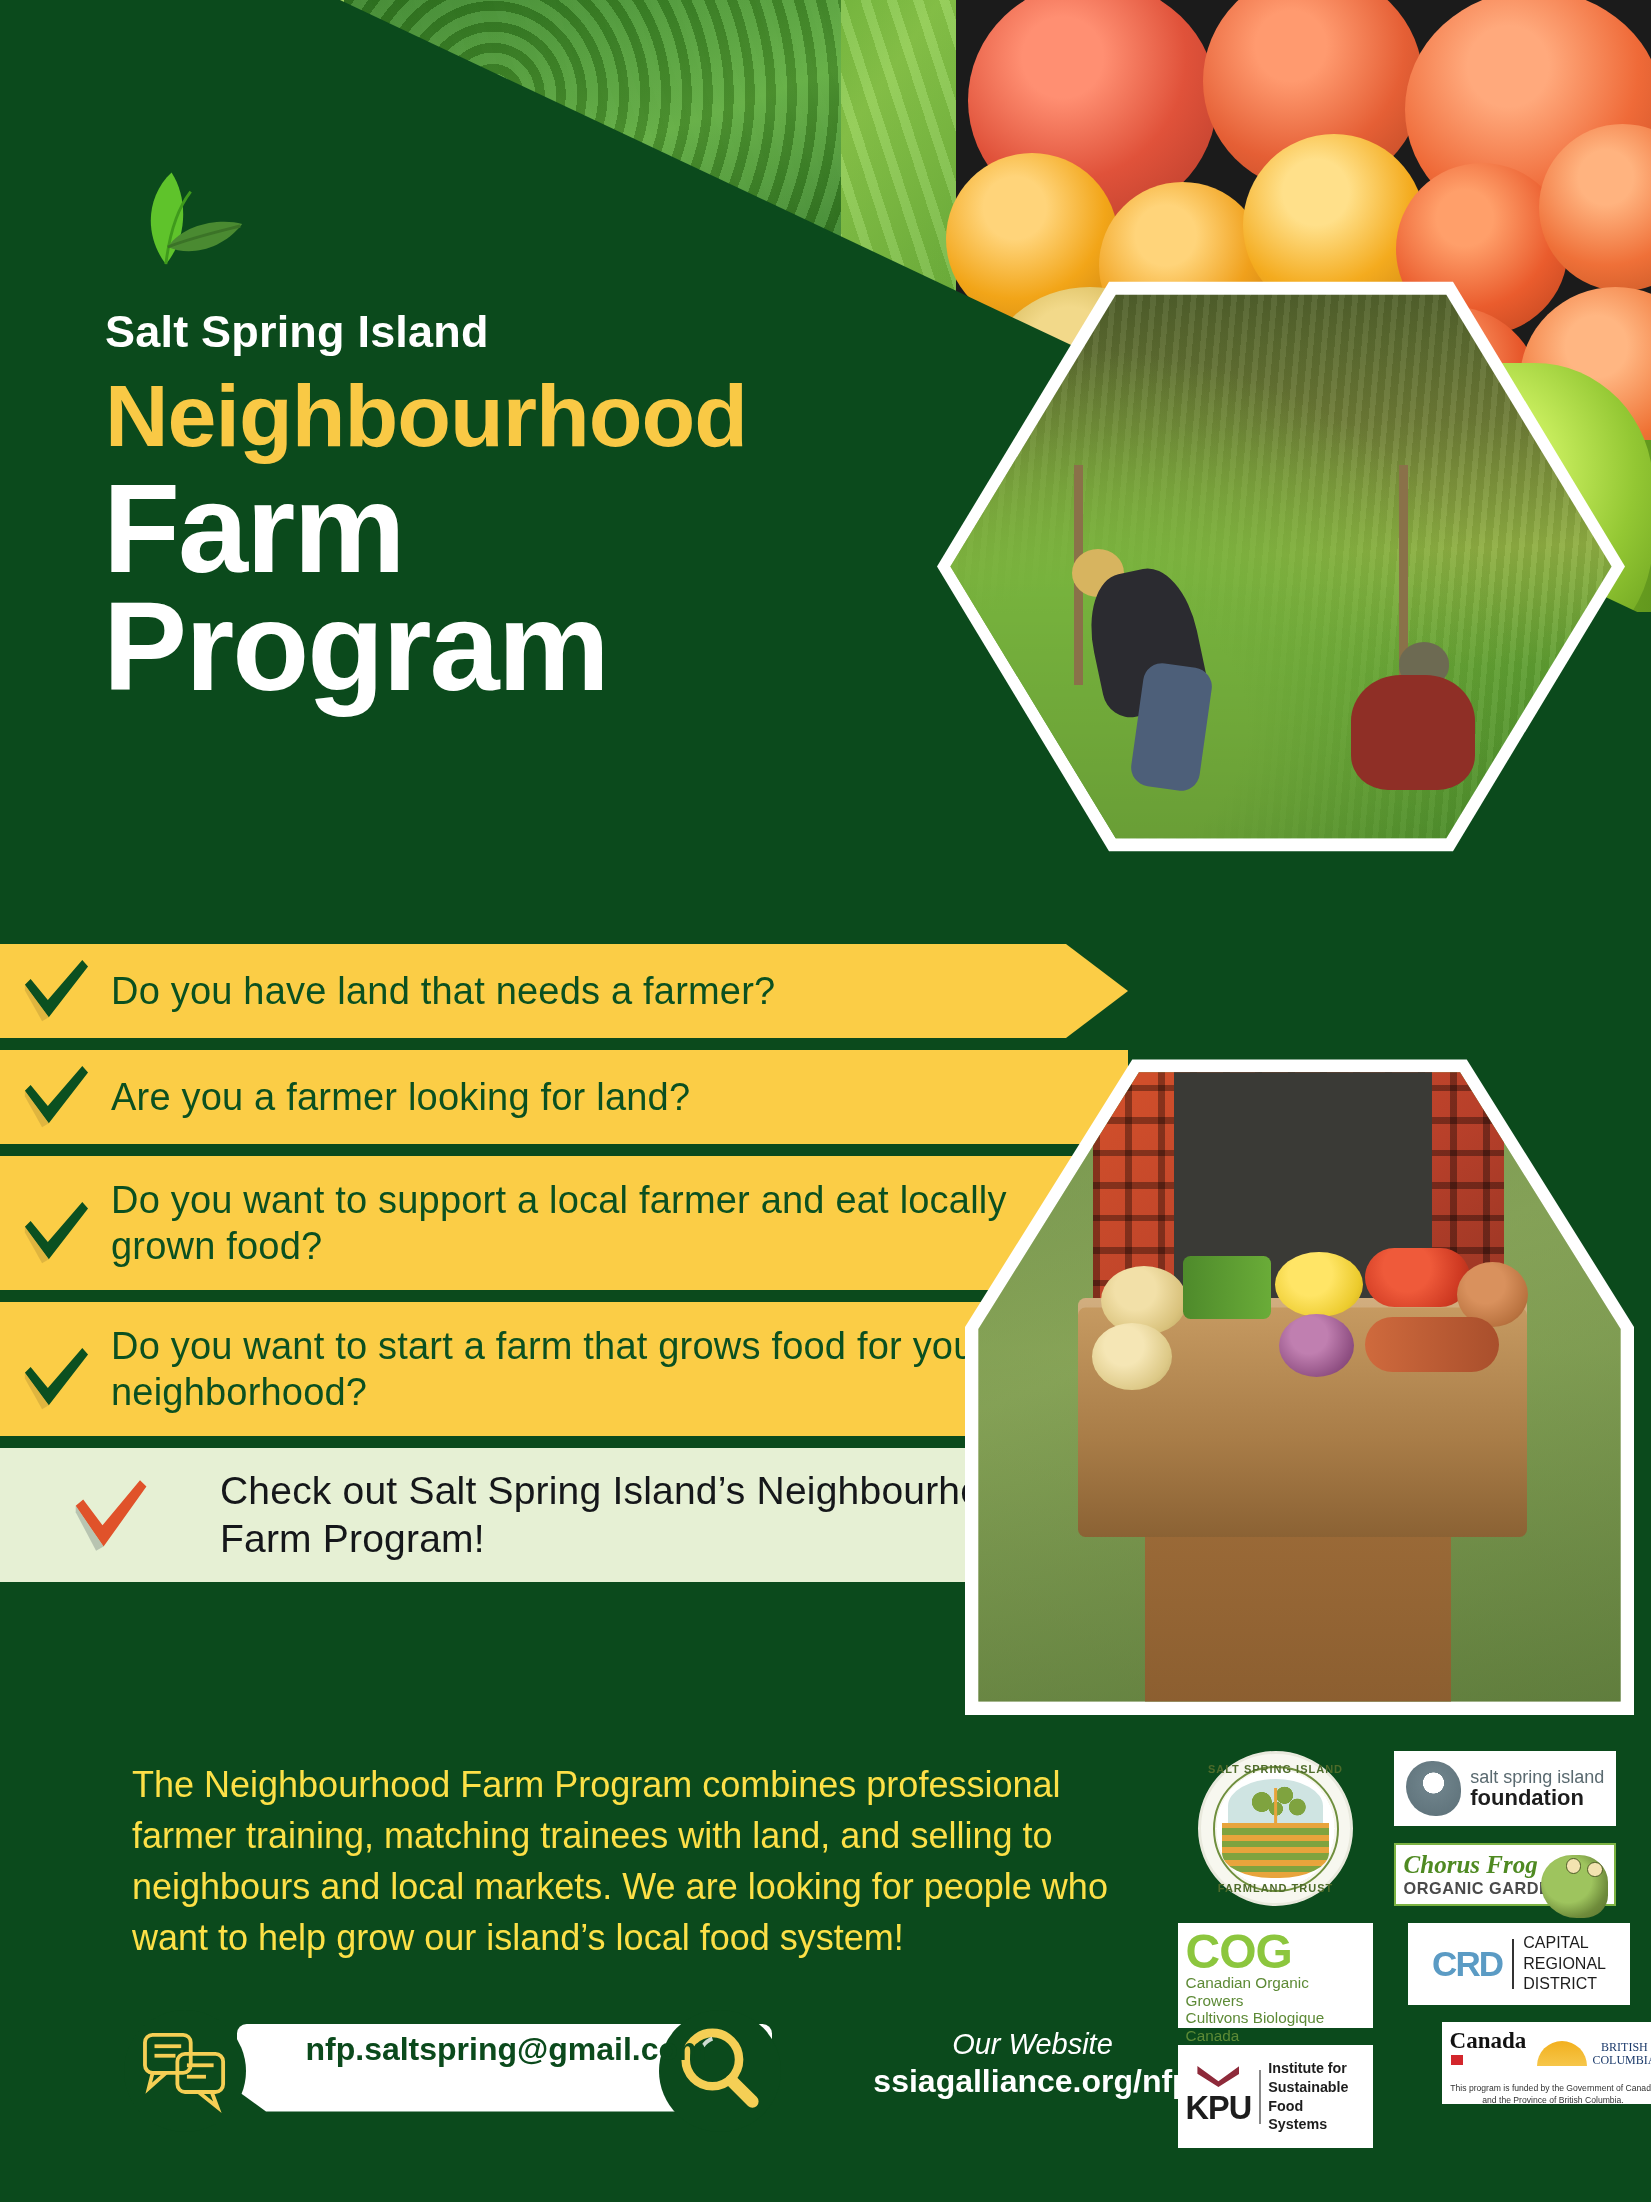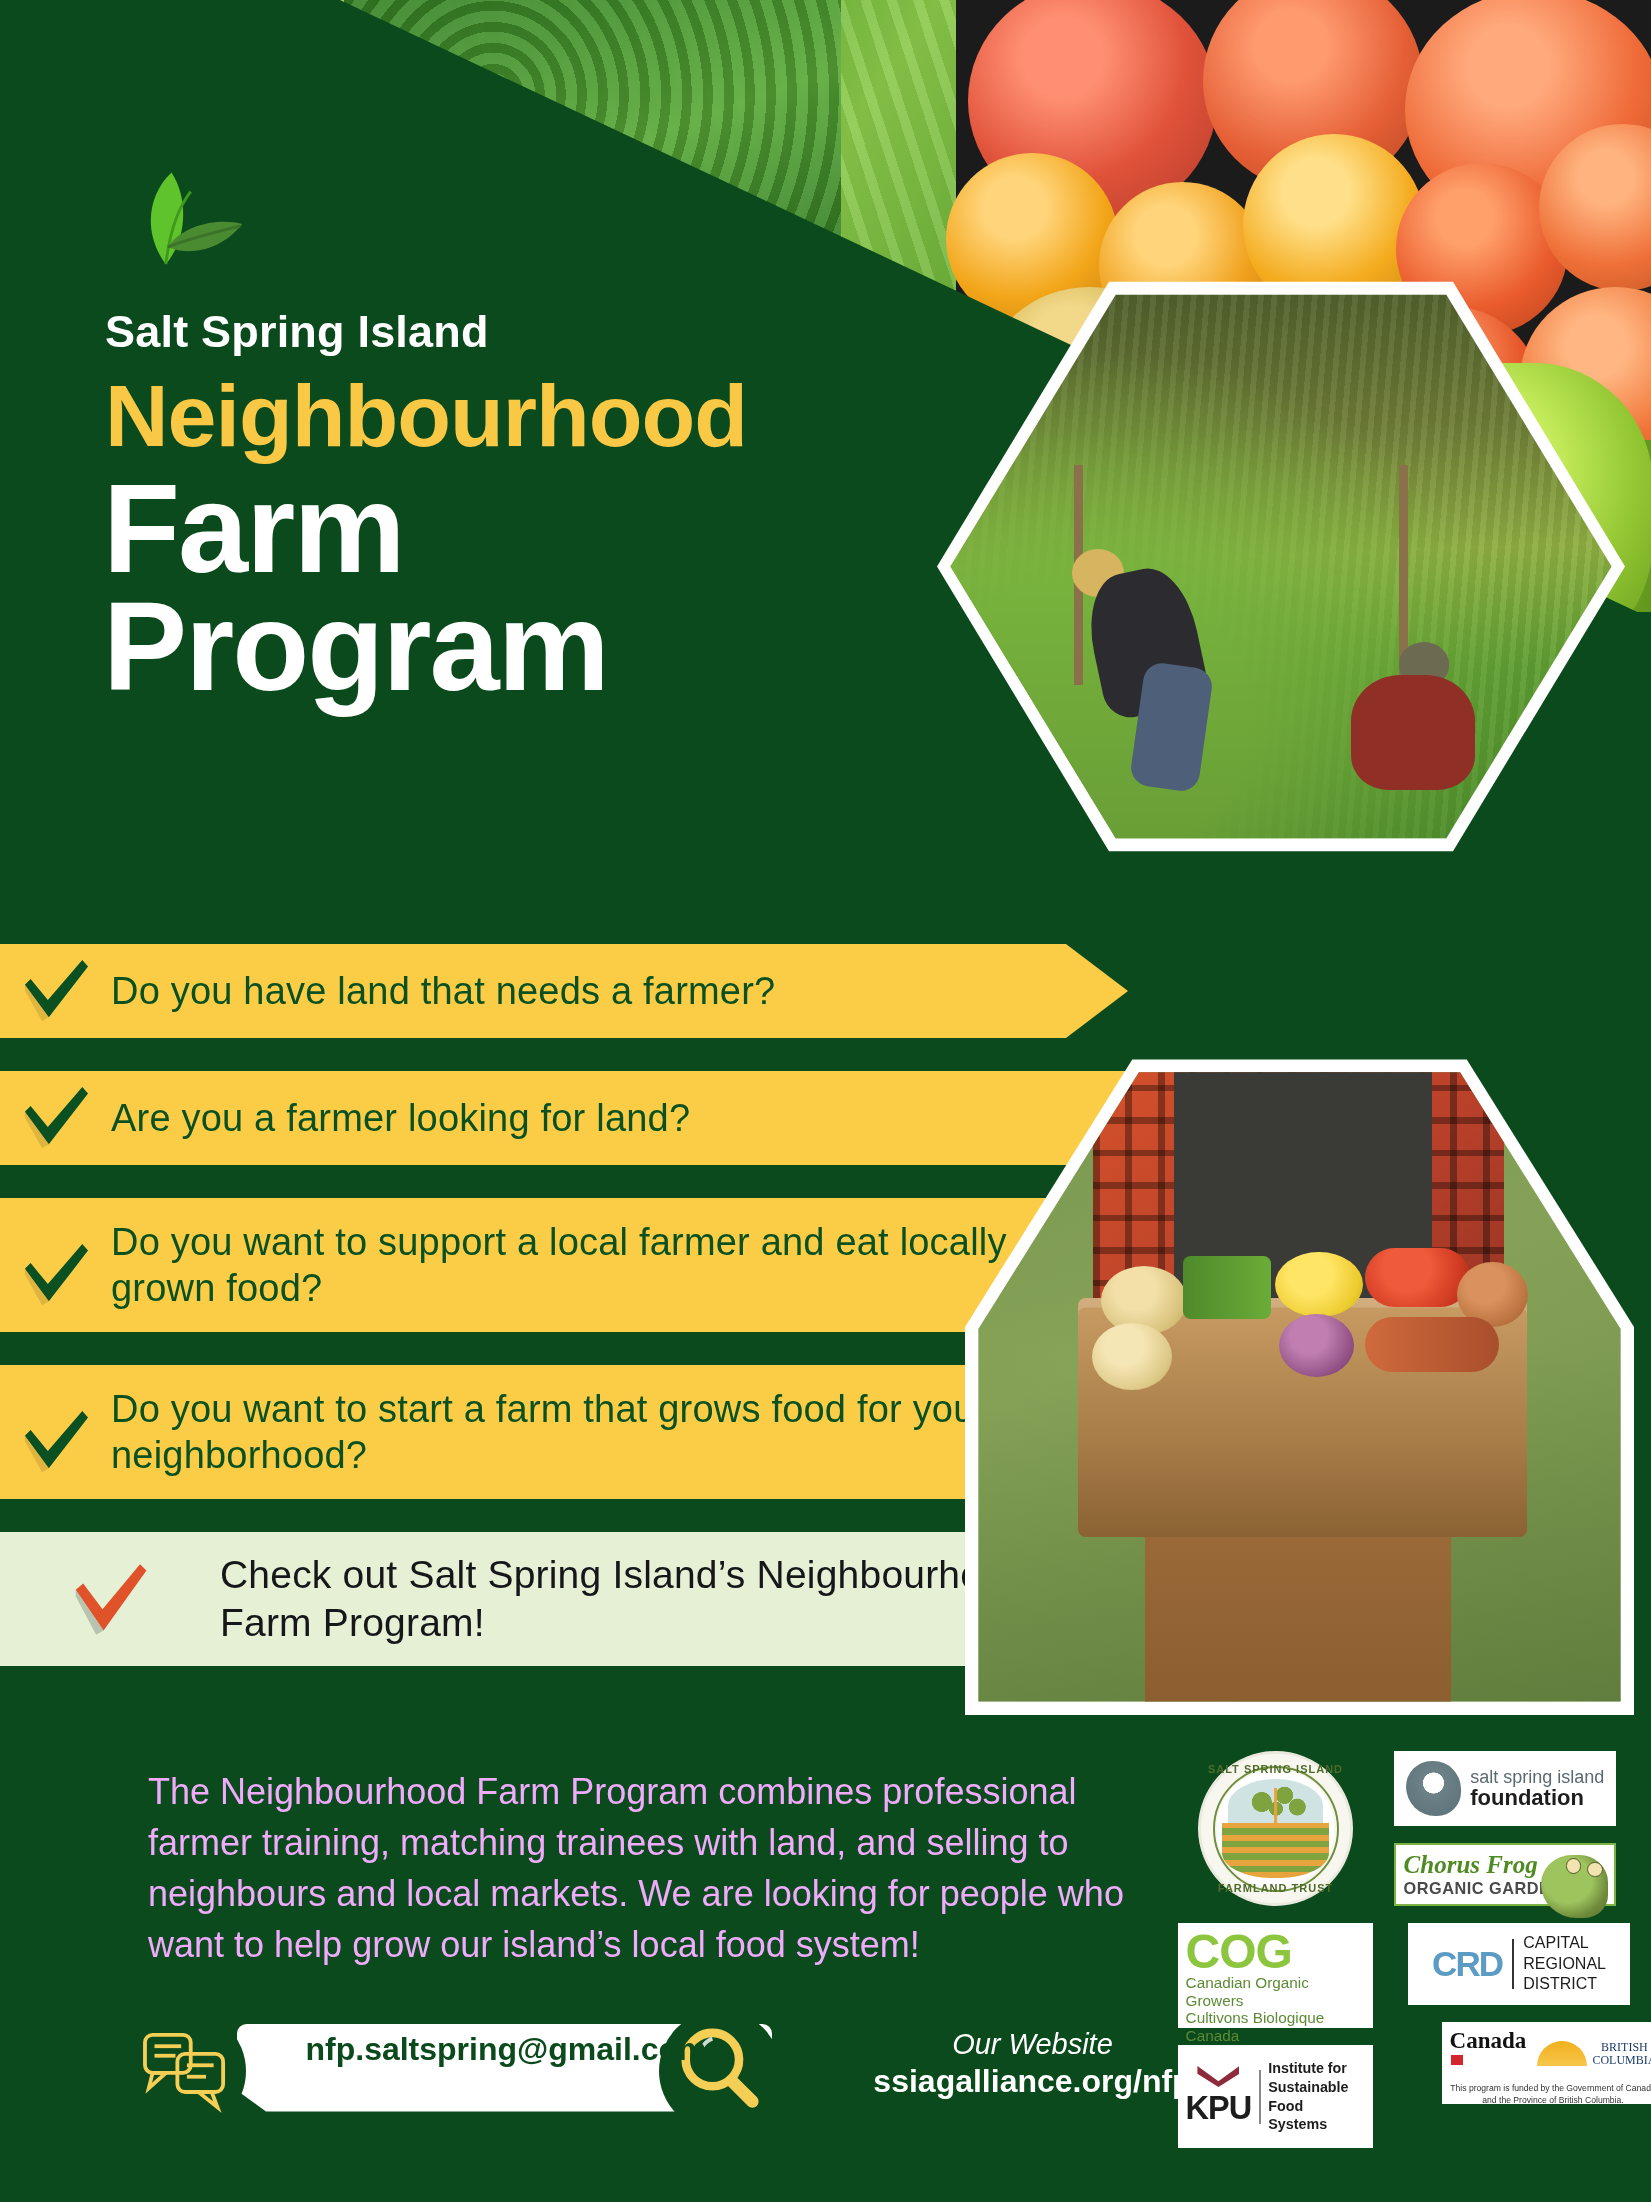--- a/index.html
+++ b/index.html
@@ -144,21 +144,21 @@
   .hb-veg{position:absolute;border-radius:50%;}
   .hb-pants{position:absolute;left:167px;top:449px;width:306px;height:220px;
     background:linear-gradient(180deg,#9c6b38,#8a5d2f);border-radius:11.5px;}
 
   
   .checklist{position:absolute; left:0; top:944px; width:1652px;}
   .row{
     position:relative;
     display:flex; align-items:center;
     background:#fbcd46;
-    margin-bottom:33px;
+    margin-bottom:12px;
   }
   .row.r1{height:94px; width:1128px; clip-path:polygon(0 0, 1066px 0, 1128px 47px, 1066px 94px, 0 94px);}
   .row.r2{height:94px; width:1128px;}
   .row.r3{height:134px; width:1128px;}
   .row.r4{height:134px; width:1128px;}
   .row.r5{height:134px; width:1128px; background:#e6f0d4; margin-bottom:0;}
 
   .check{
     width:111px; min-width:111px; display:flex; justify-content:center; align-items:center;
   }
@@ -166,22 +166,22 @@
   .row.r3 .check,.row.r4 .check{padding-top:21px;}
 
   .qtext{
     color:#0b5020; font-size:38px; line-height:1.22; font-weight:normal;
     letter-spacing:0.2px; padding-right:19px;
   }
   .row.r5 .qtext{color:#15171a; font-size:39px;}
 
   
   .body-copy{
-    position:absolute; left:148px; top:1759px; width:1013px;
-    color:#f0abfc; font-size:36px; line-height:1.42;margin-top:7px;
+    position:absolute; left:132px; top:1759px; width:1013px;
+    color:#fde047; font-size:36px; line-height:1.42;
   }
 
   
   .contact-strip{position:absolute; left:124px; top:2012px; width:1013px; height:122px;}
   .pill{
     position:absolute; left:113px; top:11.5px; width:535px; height:88px;
     background:#ffffff; border-radius:9.6px;
     clip-path:polygon(0 0,535px 0,535px 67px,507px 88px,29px 88px,0 67px);
   }
   .circ{

